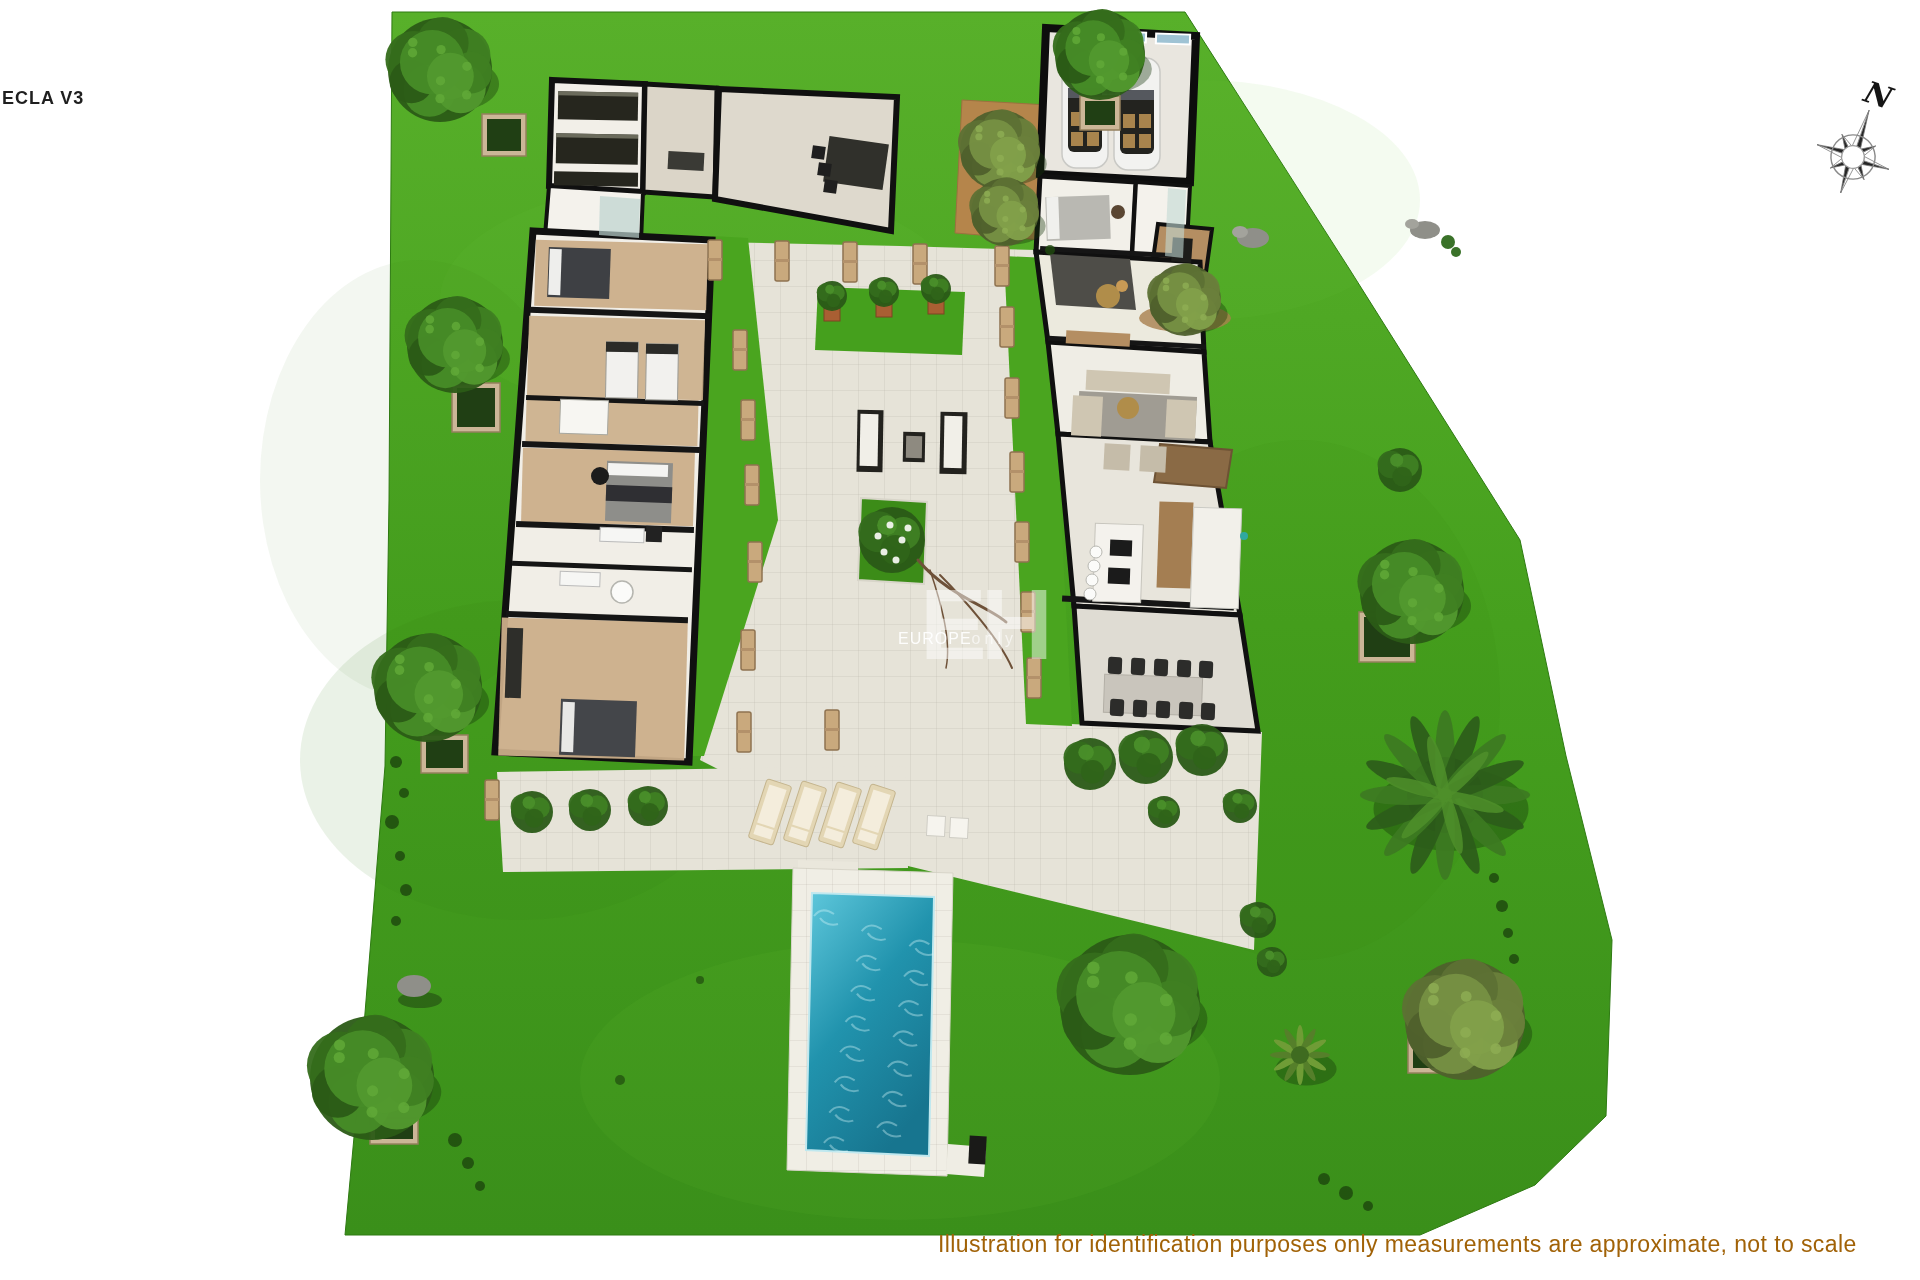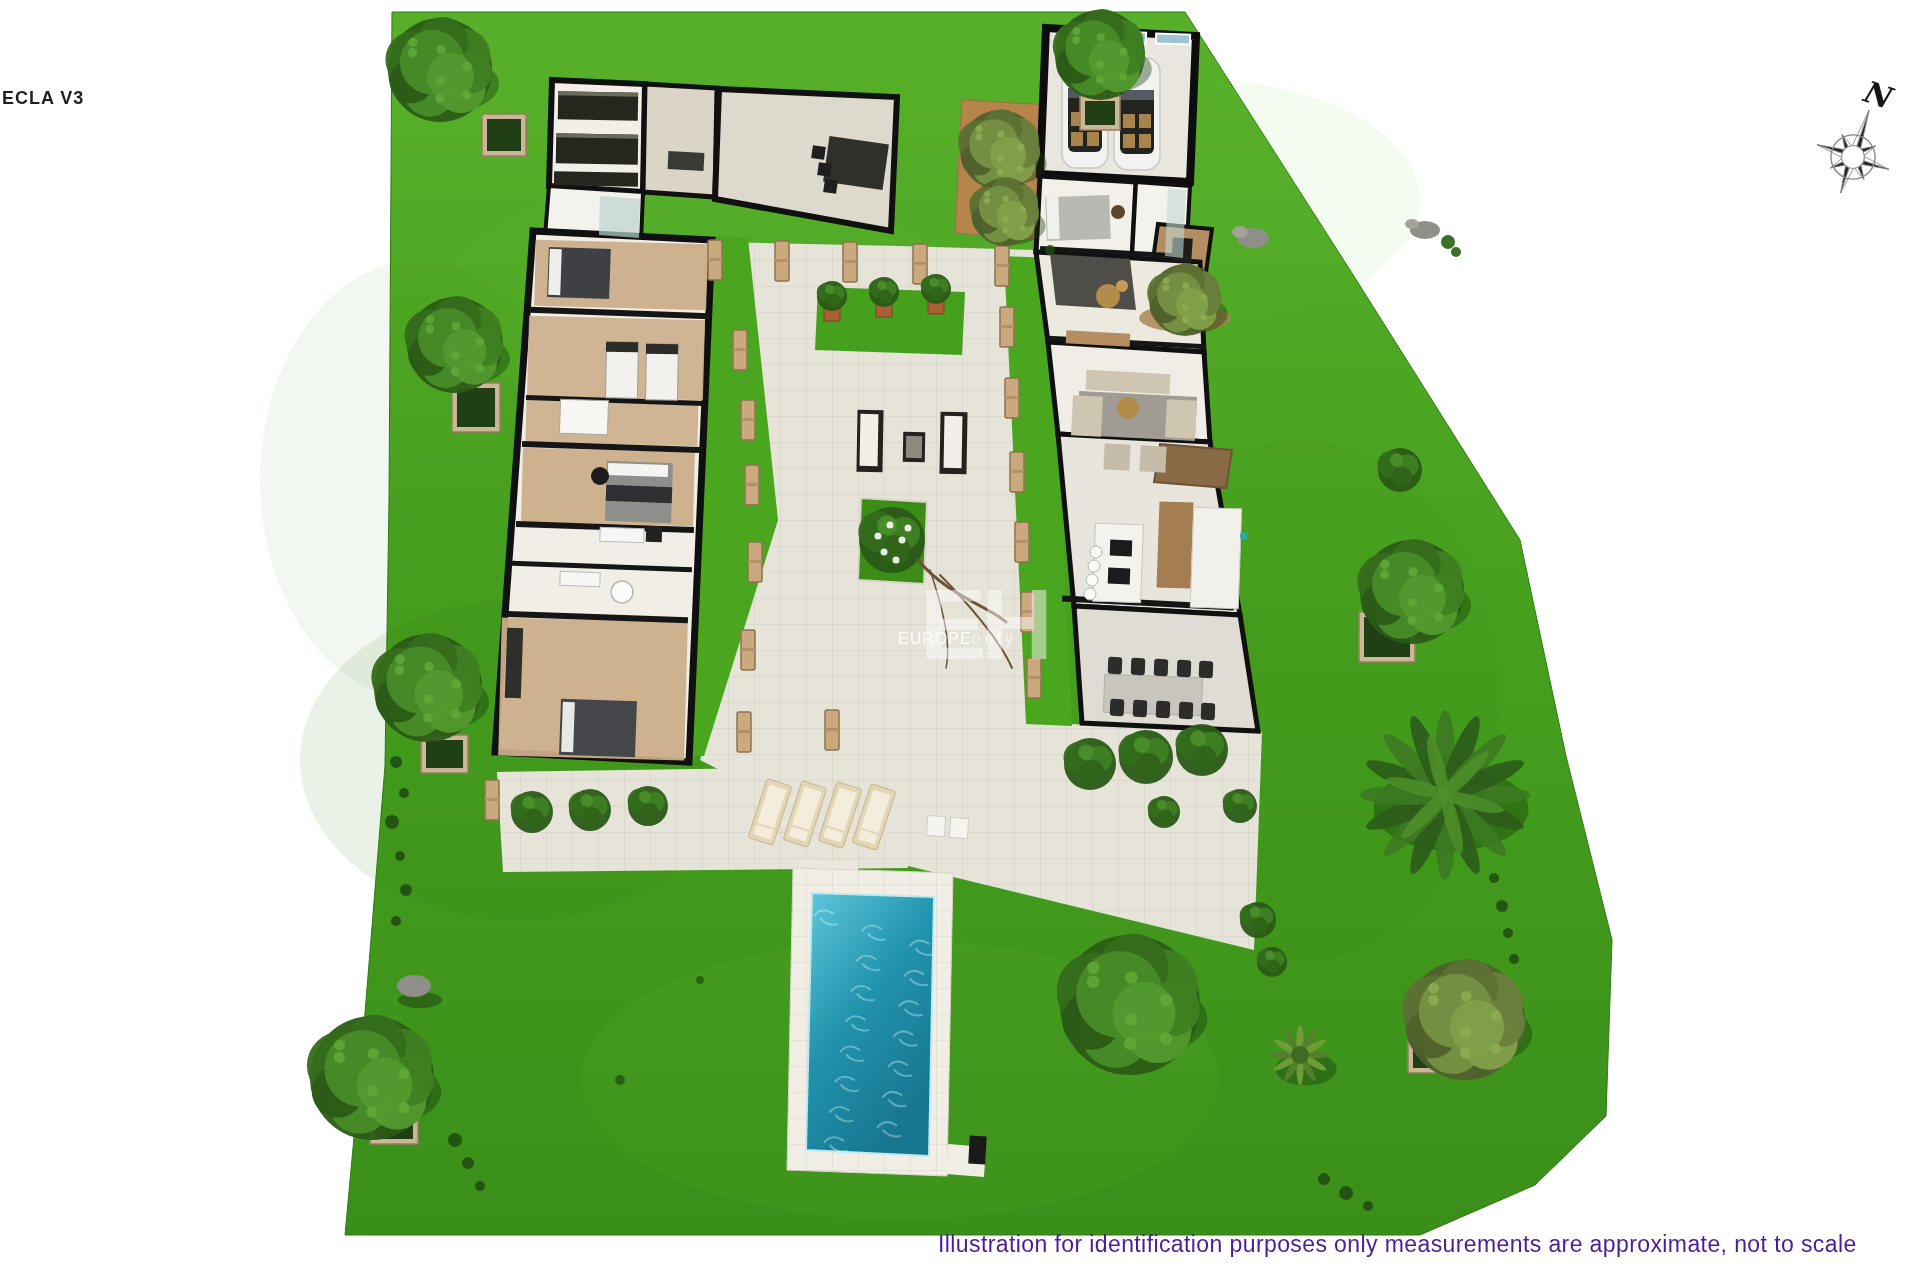--- a/index.html
+++ b/index.html
@@ -1,21 +1,21 @@
 <!DOCTYPE html>
 <html><head>
 <meta charset="utf-8">
 <style>
   html,body{margin:0;padding:0;width:1920px;height:1280px;overflow:hidden;background:#ffffff;
     font-family:"Liberation Sans", sans-serif;}
   .page{position:relative;width:1920px;height:1280px;background:#fff;}
   #scene{position:absolute;left:0;top:0;}
   .plan-title{position:absolute;left:2px;top:88px;font-size:18px;font-weight:bold;
     letter-spacing:1px;color:#1f1f1f;white-space:nowrap;}
-  .caption{position:absolute;left:938px;top:1231px;font-size:23px;color:#4c1d95;
+  .caption{position:absolute;left:938px;top:1231px;font-size:23px;color:#a16207;
     letter-spacing:0.4px;white-space:nowrap;}
   .wm{position:absolute;left:892px;top:584px;width:220px;height:120px;pointer-events:none;}
   .wm-eh{position:absolute;left:28px;top:0;font-size:100px;font-weight:900;line-height:80px;
     letter-spacing:-6px;color:rgba(255,255,255,0.48);}
   .wm-line{position:absolute;left:6px;top:46px;white-space:nowrap;}
   .wm-bold{font-size:16px;font-weight:normal;color:rgba(255,255,255,0.92);letter-spacing:1px;}
   .wm-light{font-size:16px;font-weight:400;color:rgba(255,255,255,0.62);letter-spacing:4px;}
 </style>
 </head>
 <body>

